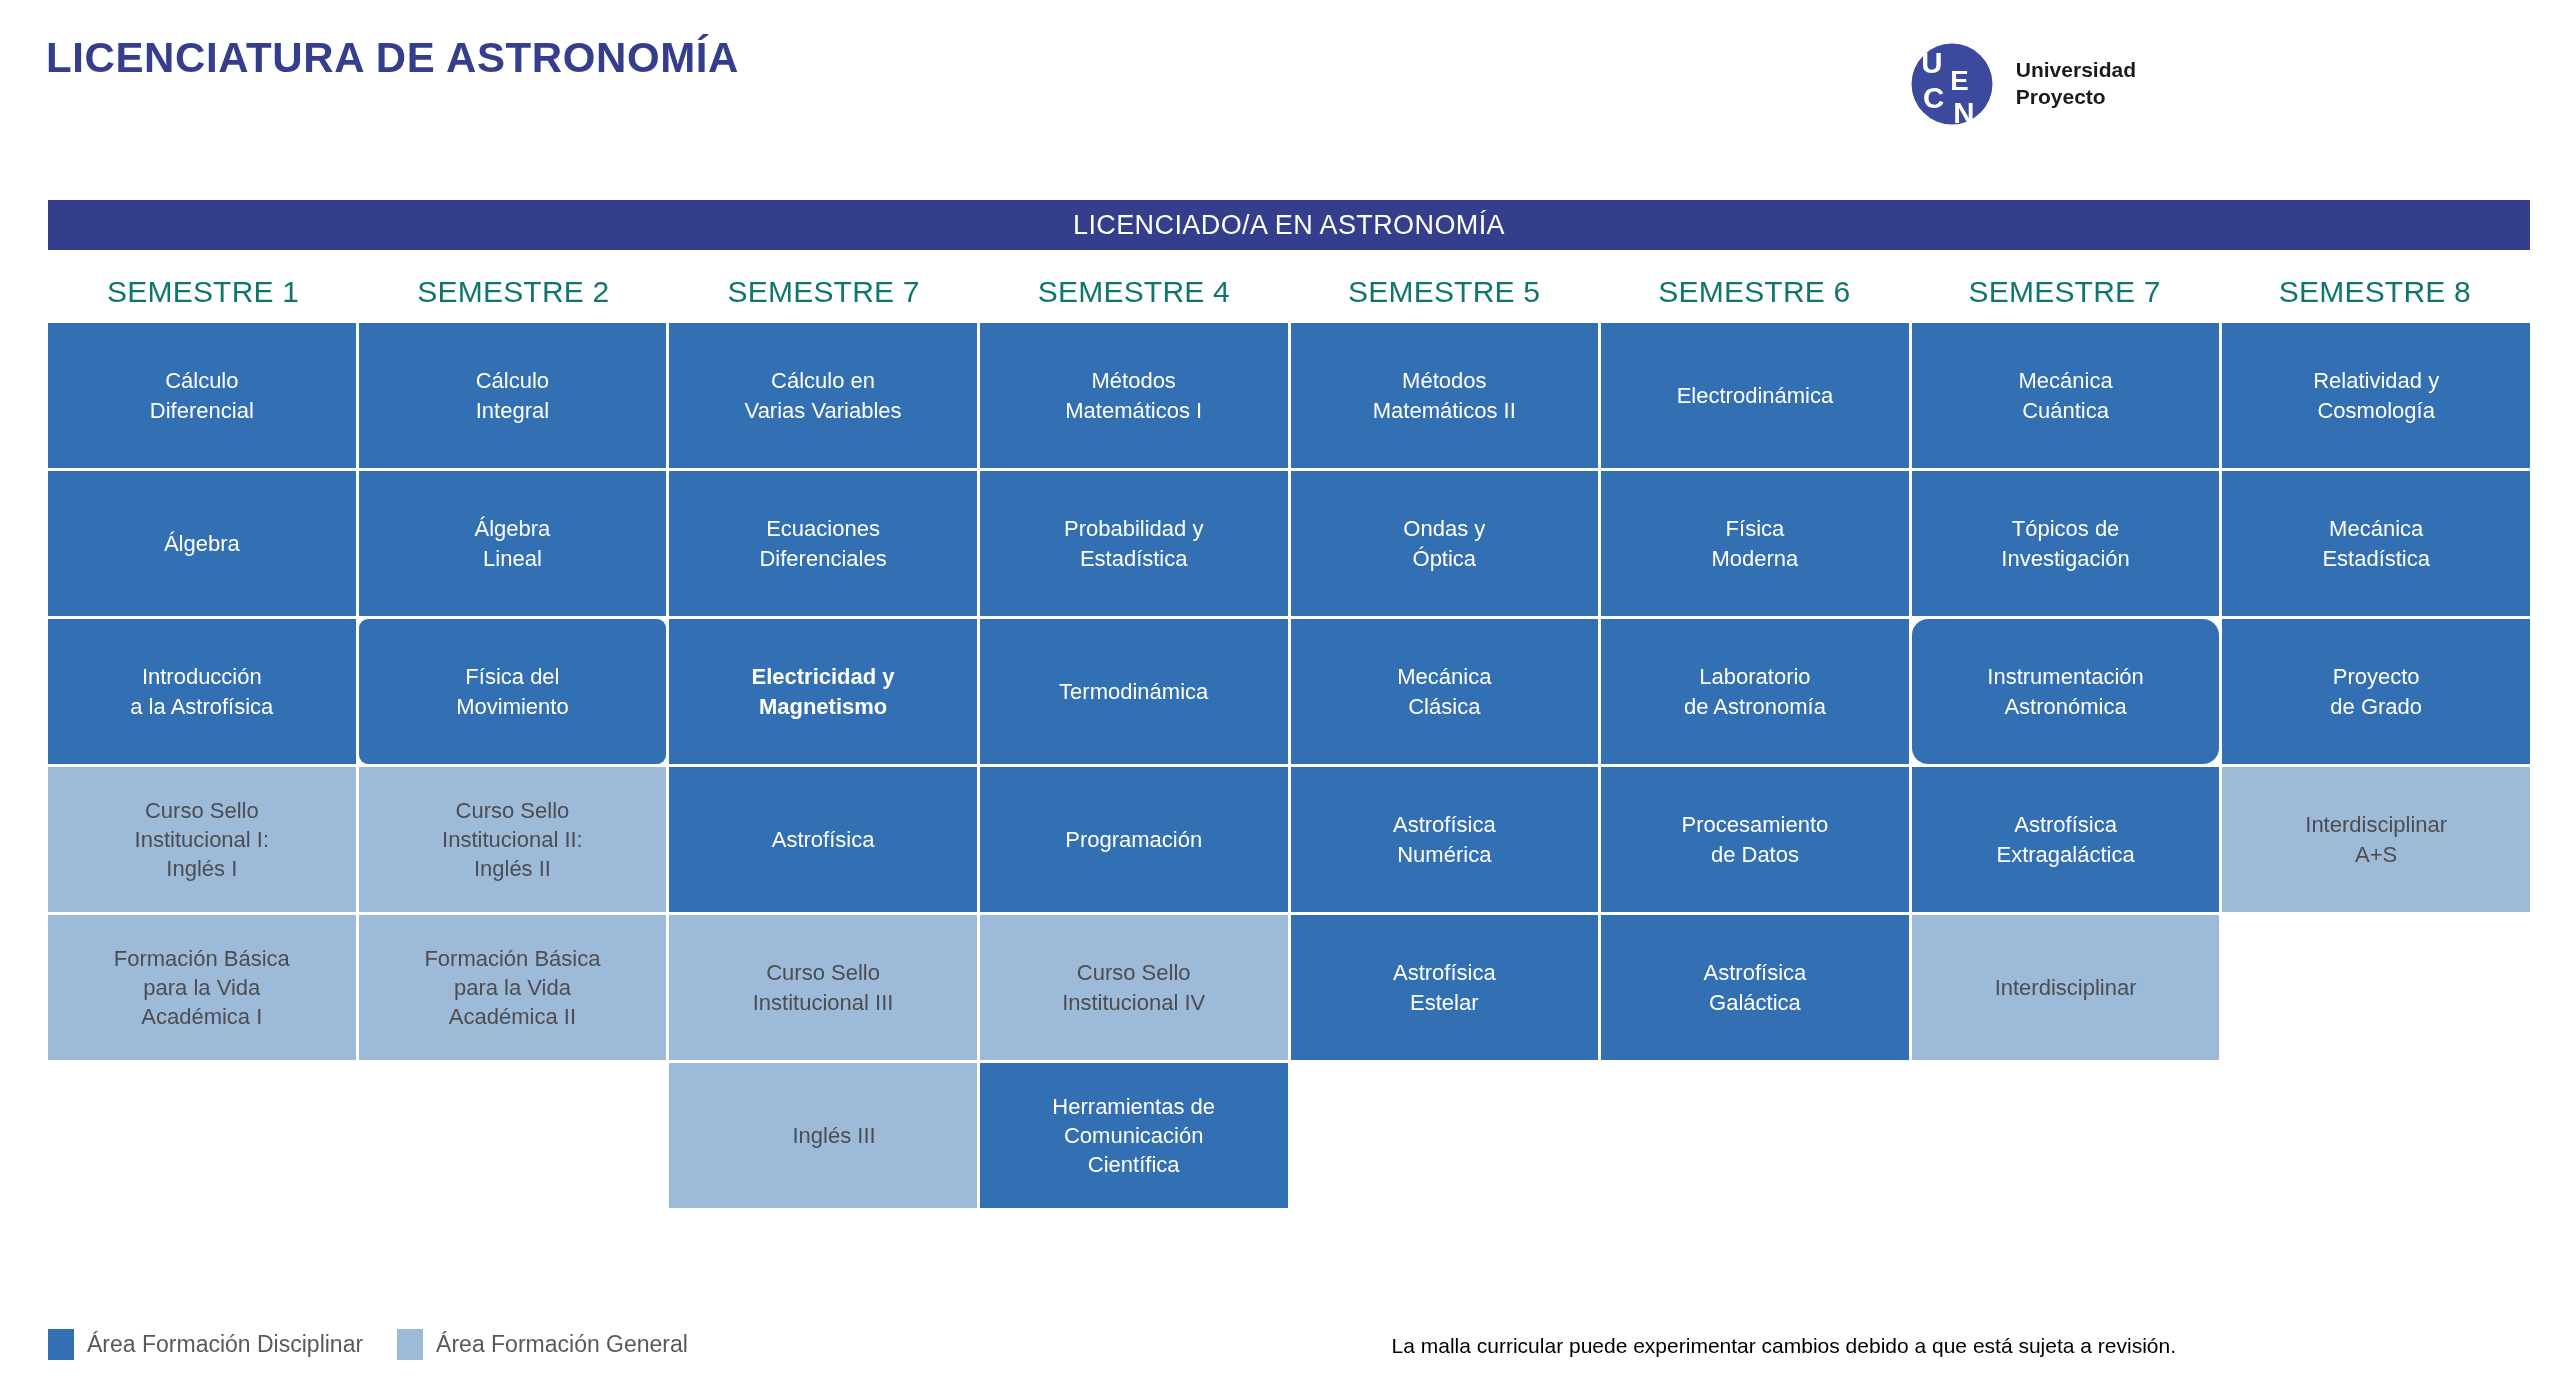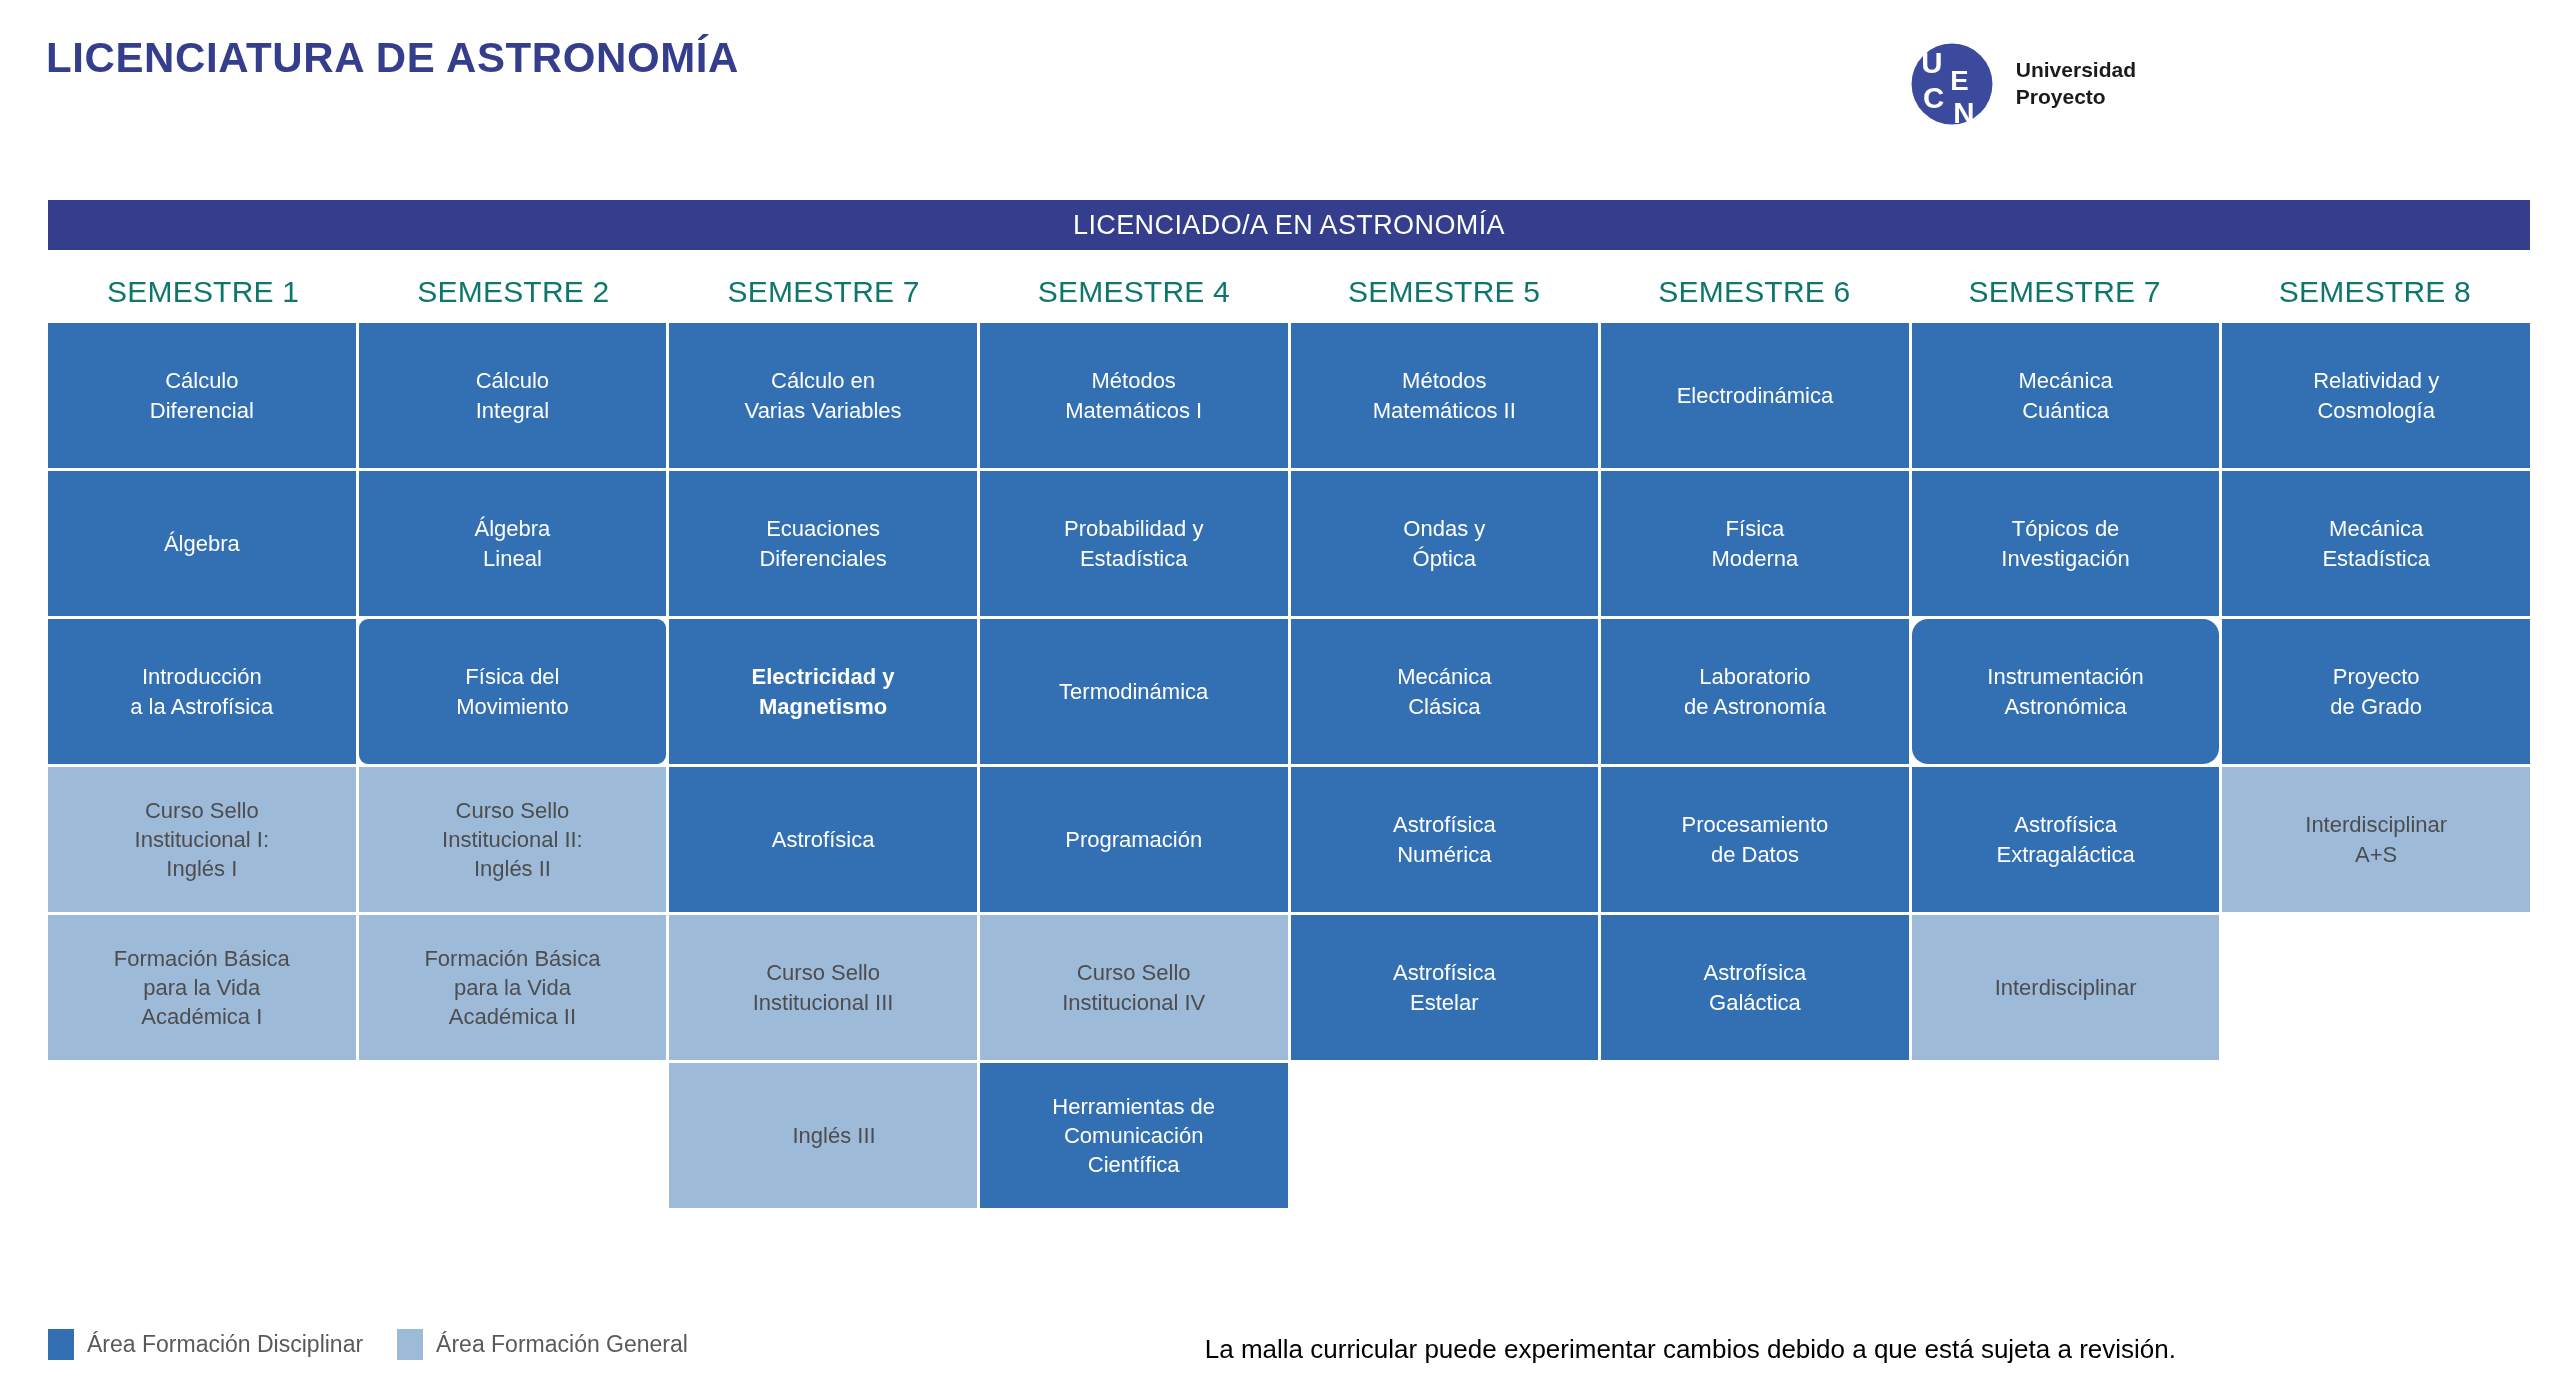--- a/index.html
+++ b/index.html
@@ -142,21 +142,21 @@
   .legend-label {
     font-size: 23px;
     color: #58595B;
     white-space: nowrap;
   }
 
   .disclaimer {
     position: absolute;
     right: 48px;
     top: 1334px;
-    font-size: 26px;
+    font-size: 21px;
     color: #000000;
     white-space: nowrap;
   }
 </style>
 </head>
 <body>
 
 <div class="page">
 
   <div class="page-title">LICENCIATURA DE ASTRONOMÍA</div>

